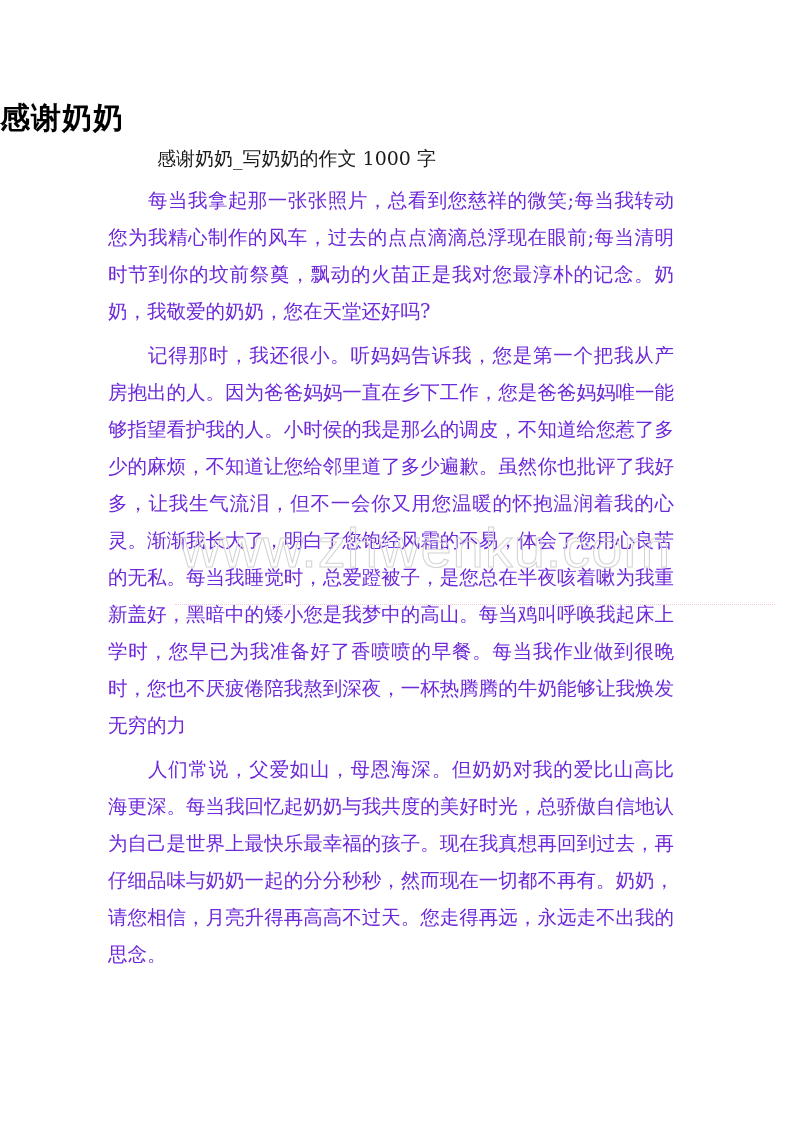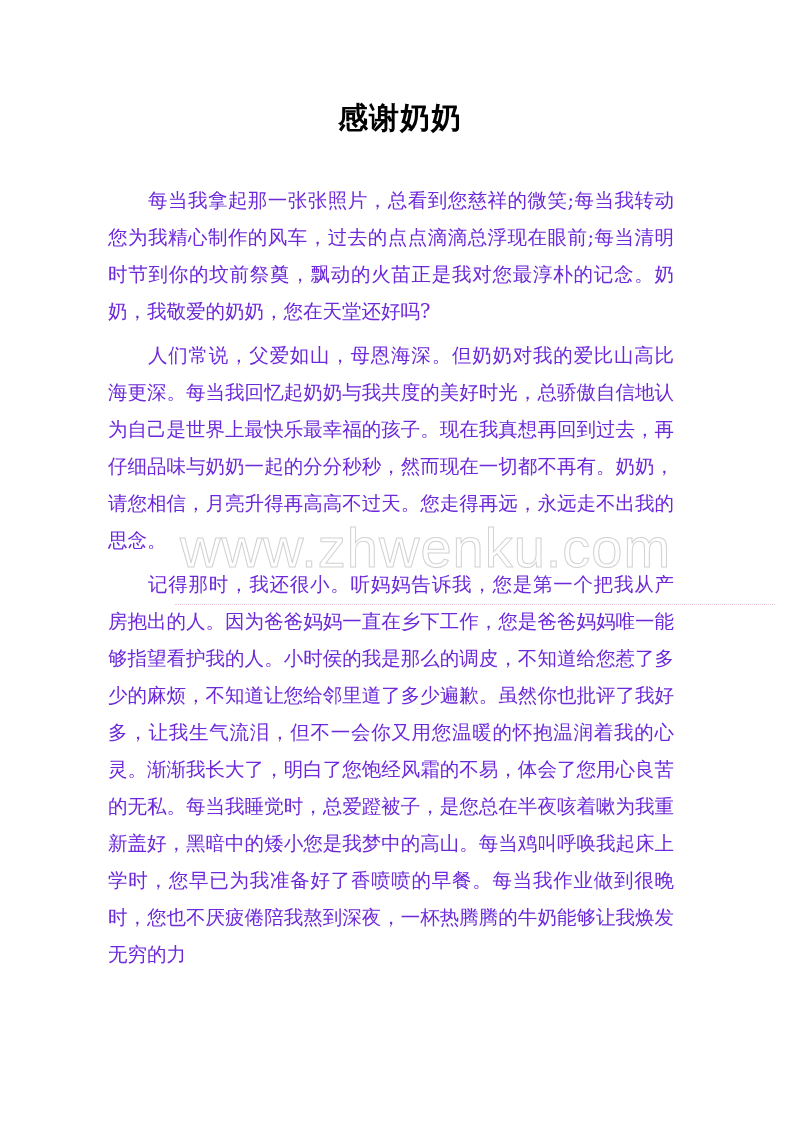--- a/index.html
+++ b/index.html
@@ -20,21 +20,21 @@
       left: 0; top: 0;
       width: 800px;
       height: 1132px;
       background: #ffffff;
     }
     .title {
       position: absolute;
       top: 99px;
       left: 0;
       width: 800px;
-      text-align: center;
+      text-align: left;
       font-size: 30px;
       font-weight: bold;
       line-height: 38px;
       letter-spacing: 1px;
       color: #000;
     }
     .subtitle {
       position: absolute;
       top: 145px;
       left: 157px;
@@ -80,22 +80,23 @@
       width: 600px;
       height: 0;
       border-top: 1px dotted #f2c8d8;
     }
   </style>
 </head>
 <body>
 
 <div class="page">
   <div class="title">感谢奶奶</div>
+  <div class="subtitle">感谢奶奶_写奶奶的作文 1000 字</div>
 
   <div class="body-text">
     <p class="para">每当我拿起那一张张照片，总看到您慈祥的微笑;每当我转动您为我精心制作的风车，过去的点点滴滴总浮现在眼前;每当清明时节到你的坟前祭奠，飘动的火苗正是我对您最淳朴的记念。奶奶，我敬爱的奶奶，您在天堂还好吗?</p>
+    <p class="para">记得那时，我还很小。听妈妈告诉我，您是第一个把我从产房抱出的人。因为爸爸妈妈一直在乡下工作，您是爸爸妈妈唯一能够指望看护我的人。小时侯的我是那么的调皮，不知道给您惹了多少的麻烦，不知道让您给邻里道了多少遍歉。虽然你也批评了我好多，让我生气流泪，但不一会你又用您温暖的怀抱温润着我的心灵。渐渐我长大了，明白了您饱经风霜的不易，体会了您用心良苦的无私。每当我睡觉时，总爱蹬被子，是您总在半夜咳着嗽为我重新盖好，黑暗中的矮小您是我梦中的高山。每当鸡叫呼唤我起床上学时，您早已为我准备好了香喷喷的早餐。每当我作业做到很晚时，您也不厌疲倦陪我熬到深夜，一杯热腾腾的牛奶能够让我焕发无穷的力</p>
     <p class="para">人们常说，父爱如山，母恩海深。但奶奶对我的爱比山高比海更深。每当我回忆起奶奶与我共度的美好时光，总骄傲自信地认为自己是世界上最快乐最幸福的孩子。现在我真想再回到过去，再仔细品味与奶奶一起的分分秒秒，然而现在一切都不再有。奶奶，请您相信，月亮升得再高高不过天。您走得再远，永远走不出我的思念。</p>
-    <p class="para">记得那时，我还很小。听妈妈告诉我，您是第一个把我从产房抱出的人。因为爸爸妈妈一直在乡下工作，您是爸爸妈妈唯一能够指望看护我的人。小时侯的我是那么的调皮，不知道给您惹了多少的麻烦，不知道让您给邻里道了多少遍歉。虽然你也批评了我好多，让我生气流泪，但不一会你又用您温暖的怀抱温润着我的心灵。渐渐我长大了，明白了您饱经风霜的不易，体会了您用心良苦的无私。每当我睡觉时，总爱蹬被子，是您总在半夜咳着嗽为我重新盖好，黑暗中的矮小您是我梦中的高山。每当鸡叫呼唤我起床上学时，您早已为我准备好了香喷喷的早餐。每当我作业做到很晚时，您也不厌疲倦陪我熬到深夜，一杯热腾腾的牛奶能够让我焕发无穷的力</p>
   </div>
 
   <div class="watermark">www.zhwenku.com</div>
   <div class="dotted-rule"></div>
 </div>
 
 </body></html>

